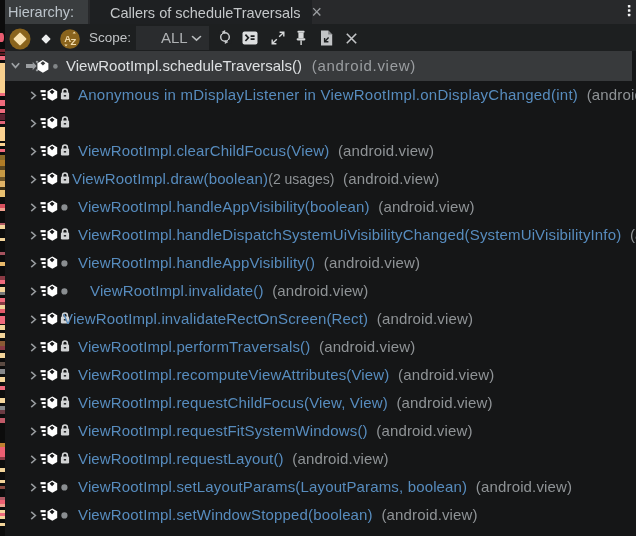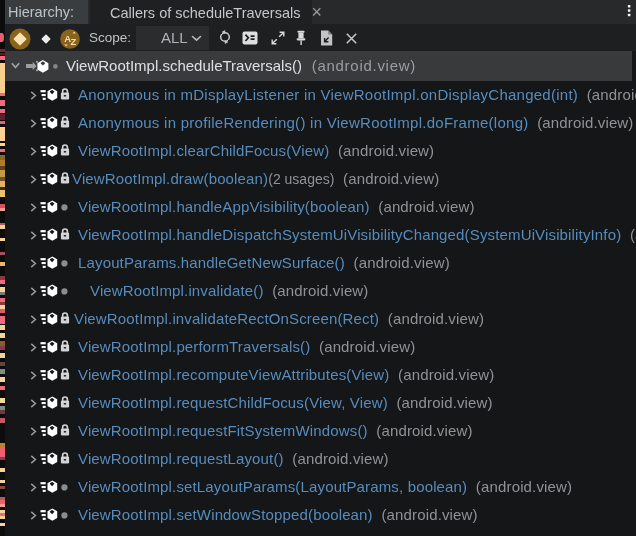--- a/index.html
+++ b/index.html
@@ -134,21 +134,20 @@
           <rect x="1.6" y="6.0" width="4.1" height="2.1" fill="#fff"></rect>
           <rect x="2.7" y="9.8" width="3.0" height="2.1" fill="#fff"></rect>
           <path d="M12.35 0.5 L17.2 3.3 V10 L12.35 12.8 L7.5 10 V3.3 Z" fill="#fff"></path>
           <path d="M12.05 1.8 L14.5 3.8 L12.05 6.2 L9.6 3.8 Z" fill="#17181a"></path>
         </svg>
         <svg style="position:absolute;left:60px;top:7px" width="10" height="12" viewBox="0 0 10 12">
           <path d="M2.6 5 V3.4 A2.4 2.4 0 0 1 7.4 3.4 V5" stroke="#d2d4d5" stroke-width="1.6" fill="none"></path>
           <rect x="0.9" y="4.6" width="8.2" height="6.8" rx="1.2" fill="#d2d4d5"></rect>
           <rect x="3.8" y="7.1" width="2.3" height="1.4" fill="#17181a"></rect>
         </svg>
-        <span style="position:absolute;left:78px"><span class="m" style="letter-spacing:0.27px;">Anonymous in profileRendering() in ViewRootImpl.doFrame(long)</span><span class="p">&nbsp; (android.view)</span></span>
       </div>
       <div class="row" style="top: 86px;">
         <svg style="position:absolute;left:30px;top:10px" width="7" height="9" viewBox="0 0 7 9">
           <path d="M1.2 0.8 L5.4 4.5 L1.2 8.2" stroke="#979b9e" stroke-width="1.55" fill="none"></path>
         </svg>
         <svg style="position:absolute;left:40px;top:6.5px" width="18" height="15" viewBox="0 0 18 15">
           <rect x="0.5" y="2.1" width="5.2" height="2.2" fill="#fff"></rect>
           <rect x="1.6" y="6.0" width="4.1" height="2.1" fill="#fff"></rect>
           <rect x="2.7" y="9.8" width="3.0" height="2.1" fill="#fff"></rect>
           <path d="M12.35 0.5 L17.2 3.3 V10 L12.35 12.8 L7.5 10 V3.3 Z" fill="#fff"></path>
@@ -220,21 +219,21 @@
         <svg style="position:absolute;left:40px;top:6.5px" width="18" height="15" viewBox="0 0 18 15">
           <rect x="0.5" y="2.1" width="5.2" height="2.2" fill="#fff"></rect>
           <rect x="1.6" y="6.0" width="4.1" height="2.1" fill="#fff"></rect>
           <rect x="2.7" y="9.8" width="3.0" height="2.1" fill="#fff"></rect>
           <path d="M12.35 0.5 L17.2 3.3 V10 L12.35 12.8 L7.5 10 V3.3 Z" fill="#fff"></path>
           <path d="M12.05 1.8 L14.5 3.8 L12.05 6.2 L9.6 3.8 Z" fill="#17181a"></path>
         </svg>
         <svg style="position:absolute;left:60.6px;top:10.7px" width="7" height="7" viewBox="0 0 7 7">
           <circle cx="3.4" cy="3.4" r="3.1" fill="#8a8e91"></circle>
         </svg>
-        <span style="position:absolute;left:78px"><span class="m" style="">LayoutParams.handleGetNewSurface()</span><span class="p">&nbsp; (android.view)</span></span>
+        <span style="position:absolute;left:78px"><span class="m" style="">ViewRootImpl.handleAppVisibility()</span><span class="p">&nbsp; (android.view)</span></span>
       </div>
       <div class="row" style="top: 226px;">
         <svg style="position:absolute;left:30px;top:10px" width="7" height="9" viewBox="0 0 7 9">
           <path d="M1.2 0.8 L5.4 4.5 L1.2 8.2" stroke="#979b9e" stroke-width="1.55" fill="none"></path>
         </svg>
         <svg style="position:absolute;left:40px;top:6.5px" width="18" height="15" viewBox="0 0 18 15">
           <rect x="0.5" y="2.1" width="5.2" height="2.2" fill="#fff"></rect>
           <rect x="1.6" y="6.0" width="4.1" height="2.1" fill="#fff"></rect>
           <rect x="2.7" y="9.8" width="3.0" height="2.1" fill="#fff"></rect>
           <path d="M12.35 0.5 L17.2 3.3 V10 L12.35 12.8 L7.5 10 V3.3 Z" fill="#fff"></path>
@@ -254,21 +253,21 @@
           <rect x="1.6" y="6.0" width="4.1" height="2.1" fill="#fff"></rect>
           <rect x="2.7" y="9.8" width="3.0" height="2.1" fill="#fff"></rect>
           <path d="M12.35 0.5 L17.2 3.3 V10 L12.35 12.8 L7.5 10 V3.3 Z" fill="#fff"></path>
           <path d="M12.05 1.8 L14.5 3.8 L12.05 6.2 L9.6 3.8 Z" fill="#17181a"></path>
         </svg>
         <svg style="position:absolute;left:60px;top:7px" width="10" height="12" viewBox="0 0 10 12">
           <path d="M2.6 5 V3.4 A2.4 2.4 0 0 1 7.4 3.4 V5" stroke="#d2d4d5" stroke-width="1.6" fill="none"></path>
           <rect x="0.9" y="4.6" width="8.2" height="6.8" rx="1.2" fill="#d2d4d5"></rect>
           <rect x="3.8" y="7.1" width="2.3" height="1.4" fill="#17181a"></rect>
         </svg>
-        <span style="position:absolute;left:74px"><span class="m" style="">ViewRootImpl.invalidateRectOnScreen(Rect)</span><span class="p">&nbsp; (android.view)</span></span>
+        <span style="position:absolute;left:63px"><span class="m" style="">ViewRootImpl.invalidateRectOnScreen(Rect)</span><span class="p">&nbsp; (android.view)</span></span>
       </div>
       <div class="row" style="top: 282px;">
         <svg style="position:absolute;left:30px;top:10px" width="7" height="9" viewBox="0 0 7 9">
           <path d="M1.2 0.8 L5.4 4.5 L1.2 8.2" stroke="#979b9e" stroke-width="1.55" fill="none"></path>
         </svg>
         <svg style="position:absolute;left:40px;top:6.5px" width="18" height="15" viewBox="0 0 18 15">
           <rect x="0.5" y="2.1" width="5.2" height="2.2" fill="#fff"></rect>
           <rect x="1.6" y="6.0" width="4.1" height="2.1" fill="#fff"></rect>
           <rect x="2.7" y="9.8" width="3.0" height="2.1" fill="#fff"></rect>
           <path d="M12.35 0.5 L17.2 3.3 V10 L12.35 12.8 L7.5 10 V3.3 Z" fill="#fff"></path>

